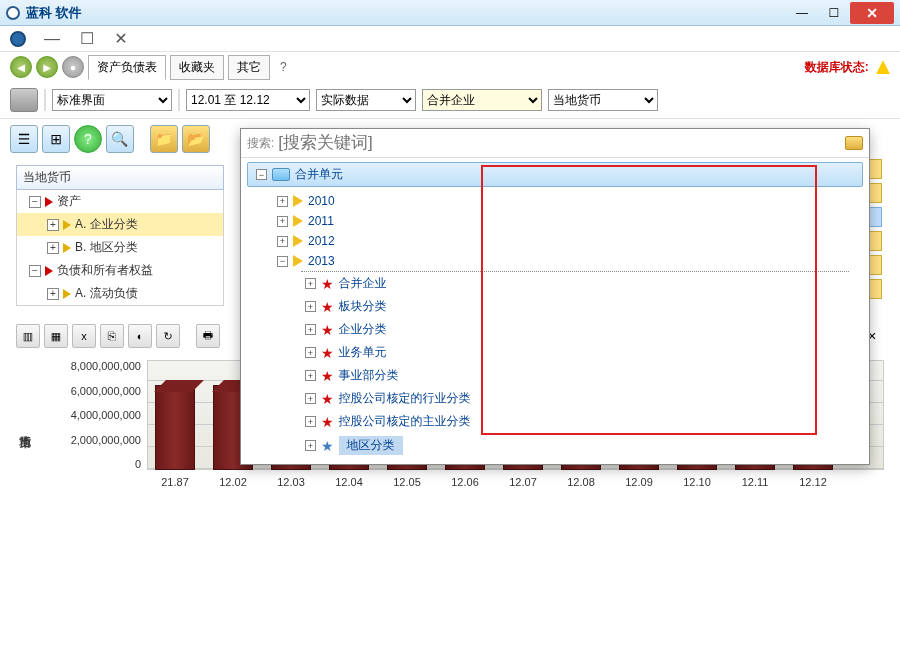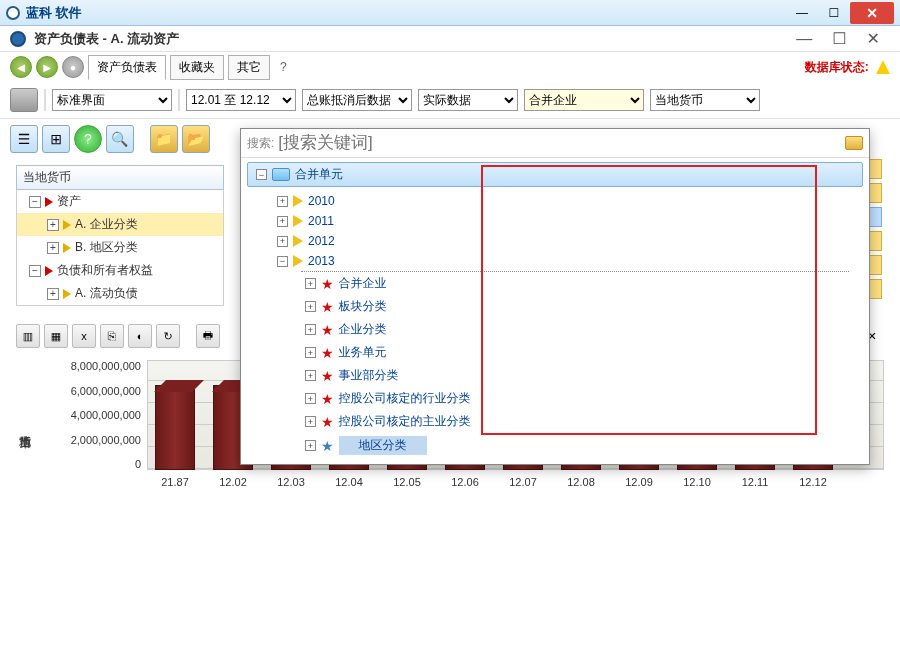--- a/index.html
+++ b/index.html
@@ -80,39 +80,38 @@
 .search-bar .lbl { color: #888; font-size: 12px; }
 .search-bar input { flex: 1; border: none; outline: none; font-size: 17px; color: #888; margin-left: 4px; }
 .search-bar .sel-icon { width: 18px; height: 14px; background: linear-gradient(#ffe080, #e0b040); border: 1px solid #c09020; border-radius: 2px; cursor: pointer; }
 .ov-node { display: flex; align-items: center; padding: 3px 8px; gap: 5px; font-size: 12px; color: #004090; cursor: pointer; }
 .ov-node .toggle { width: 11px; height: 11px; border: 1px solid #888; display: inline-flex; align-items: center; justify-content: center; font-size: 9px; color: #444; background: #fff; }
 .ov-node .folder { width: 18px; height: 13px; background: linear-gradient(#b0e0ff, #70c0f0); border: 1px solid #5090c0; border-radius: 2px; }
 .ov-node .year { width: 0; height: 0; border-top: 6px solid transparent; border-bottom: 6px solid transparent; border-left: 10px solid #f0c020; }
 .ov-node .star { color: #d01010; font-size: 14px; }
 .ov-node .star.blue { color: #4080c0; }
 .ov-node.root { background: linear-gradient(#e0f0ff, #c0e0f8); border: 1px solid #80b0d8; margin: 4px 6px; border-radius: 2px; }
-.ov-node.sel .label { background: #c0d8f0; padding: 1px 20px; }
+.ov-node.sel .label { background: #c0d8f0; padding: 1px 8px; }
 .red-box { position: absolute; border: 2px solid #e02020; pointer-events: none; }
 .ov-children { padding-bottom: 6px; }
 .dotted { border-bottom: 1px dotted #888; margin: 0 20px 0 60px; }
 </style>
 </head>
 <body>
 
 <div class="titlebar">
   <div class="app-icon"></div>
   <div class="title">蓝科 软件</div>
   <div class="win-btn">—</div>
   <div class="win-btn">☐</div>
   <div class="win-btn win-close">✕</div>
 </div>
 
 <div class="inner-title">
   <div class="icon"></div>
-  <div class="text">资产负债表 - A. 流动资产</div>
   <div class="win-ctrl">—</div>
   <div class="win-ctrl">☐</div>
   <div class="win-ctrl">✕</div>
 </div>
 
 <div class="toolbar1">
   <div class="arrow-btn">◀</div>
   <div class="arrow-btn">▶</div>
   <div class="arrow-btn grey">●</div>
   <div class="tab active">资产负债表</div>
@@ -123,22 +122,21 @@
     <span>数据库状态:</span>
     <span class="warn-icon"></span>
   </div>
 </div>
 
 <div class="dropdown-row">
   <div class="printer-icon"></div>
   <div class="sep"></div>
   <select style="width:120px"><option>标准界面</option></select>
   <div class="sep"></div>
-  <select style="width:110px"><option>12.01 至 12.12</option></select>
-  <select style="width:110px"><option>总账抵消后数据</option></select>
+  <select style="width:124px"><option>12.01 至 12.12</option></select>
   <select style="width:100px"><option>实际数据</option></select>
   <select style="width:120px;background:#fffce0"><option>合并企业</option></select>
   <select style="width:110px"><option>当地货币</option></select>
 </div>
 
 <div class="icon-toolbar">
   <div class="tool-ico">☰</div>
   <div class="tool-ico">⊞</div>
   <div class="tool-ico help">?</div>
   <div class="tool-ico">🔍</div>

